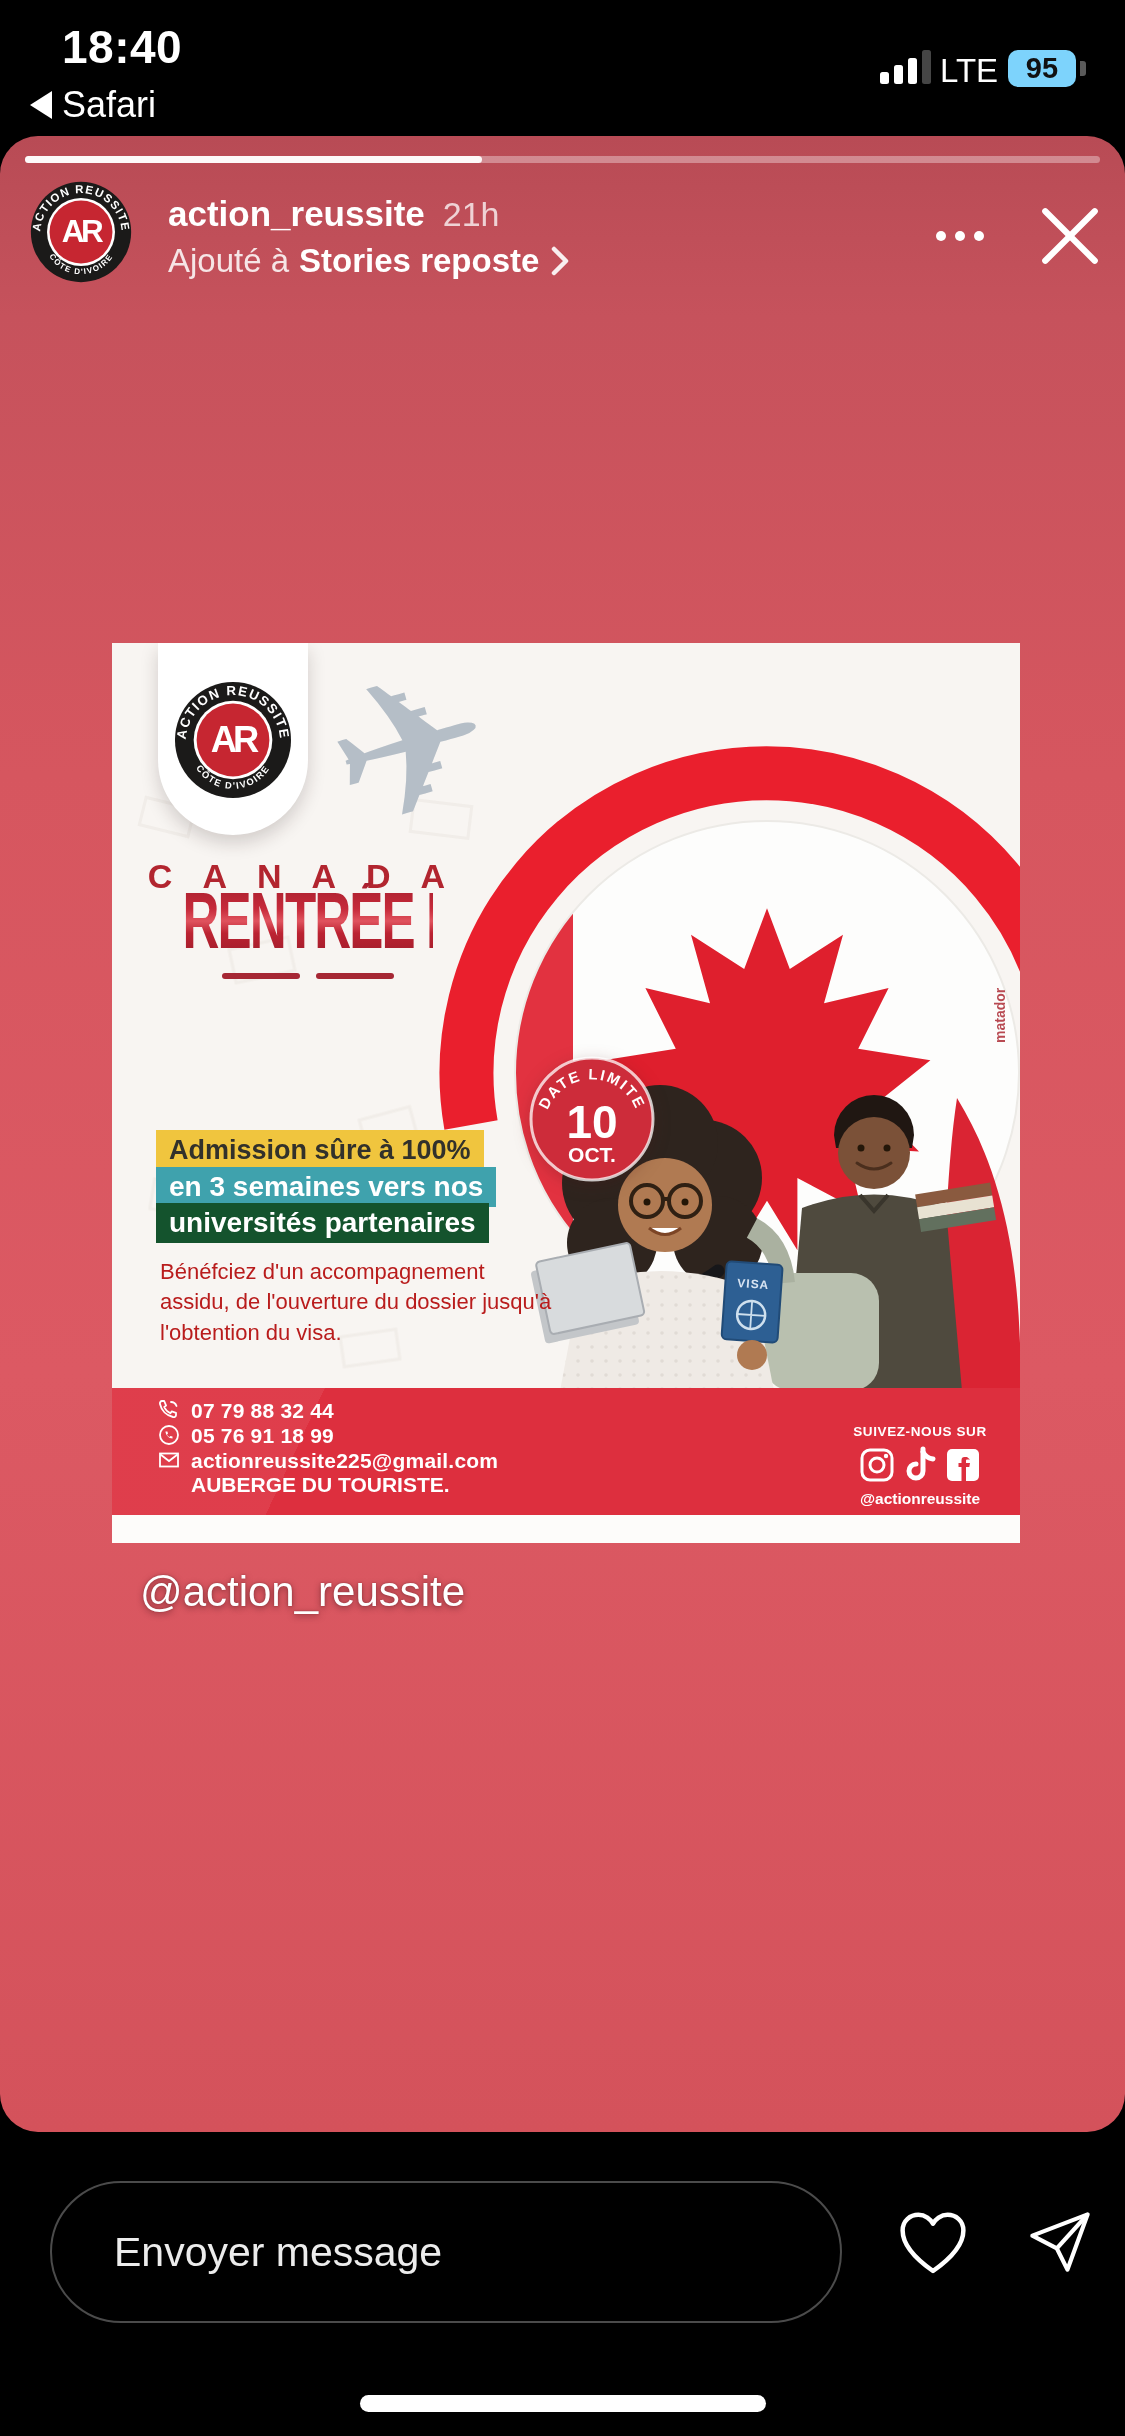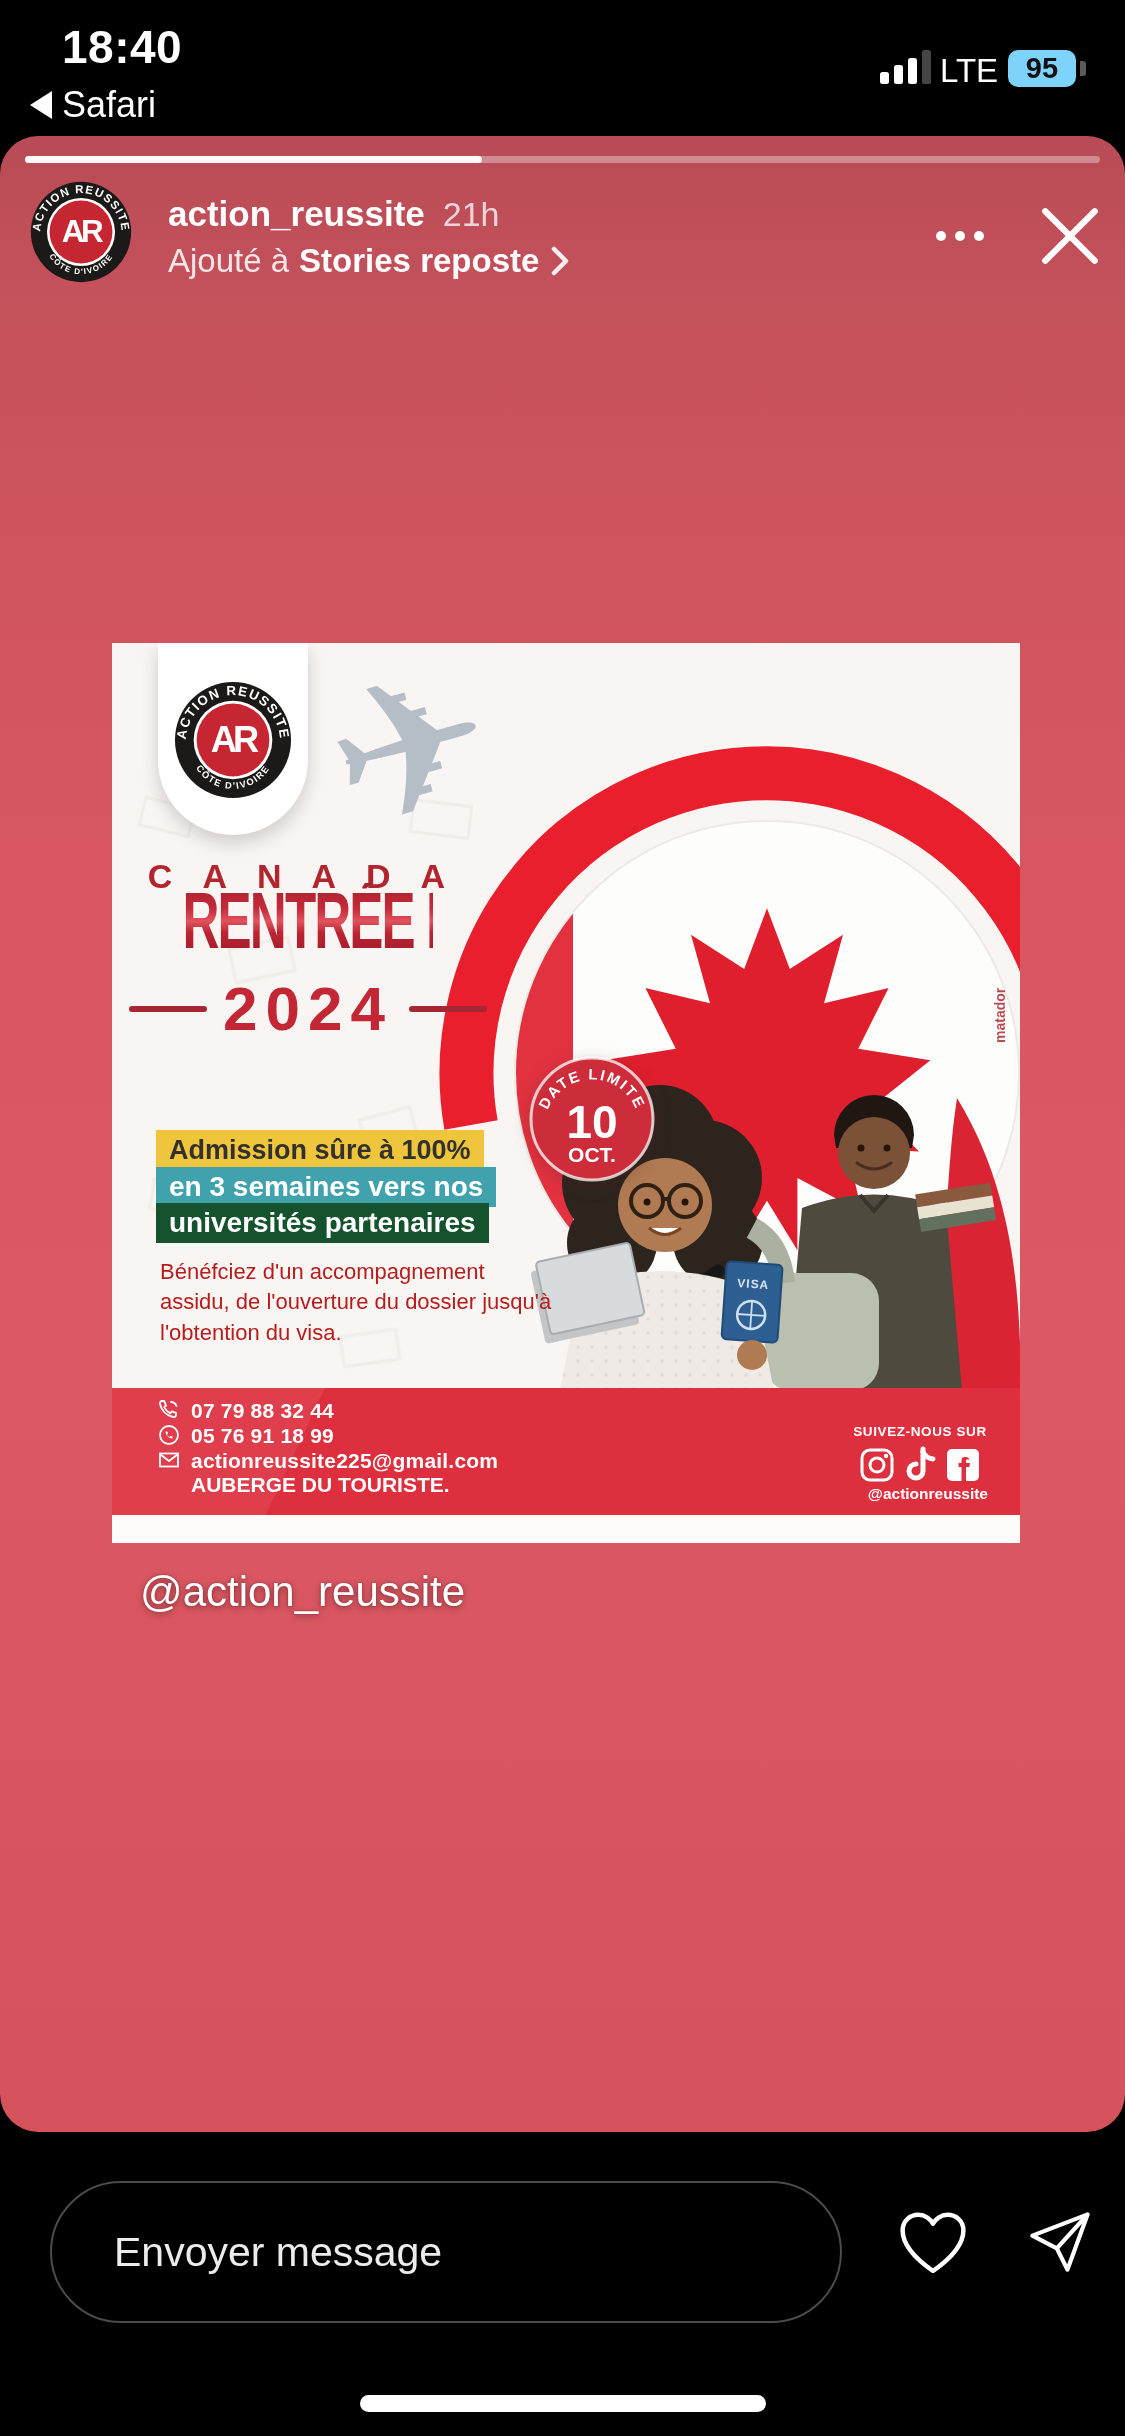--- a/index.html
+++ b/index.html
@@ -66,21 +66,21 @@
   #flyer-footer{left:0;top:745px;width:908px;height:127px;background:#dd2f3e;z-index:3;
     background-image:linear-gradient(115deg,rgba(255,255,255,.07) 0 22%,rgba(255,255,255,0) 22%);}
   #contact-list{left:45px;top:10px;}
   .contact-row{display:flex;align-items:flex-end;gap:10px;margin-bottom:1px;}
   .contact-row .cicon{width:24px;height:24px;flex:0 0 24px;margin-top:0;}
   .contact-row .ctext{color:#fff;font-size:21px;font-weight:600;line-height:23.5px;letter-spacing:.2px;}
   #address-line2{margin-left:34px;color:#fff;font-size:21px;font-weight:600;line-height:23.5px;}
   #follow-block{left:740px;top:36px;width:136px;text-align:center;}
   #follow-label{color:#fff;font-size:13.5px;font-weight:700;letter-spacing:.6px;}
   #social-row{display:flex;align-items:center;justify-content:center;gap:8px;margin-top:6px;height:40px;}
-  #follow-handle{color:#fff;font-size:15.5px;font-weight:700;text-align:right;}
+  #follow-handle{color:#fff;font-size:15.5px;font-weight:700;margin-top:5px;}
   #flyer-strip{left:0;top:872px;width:908px;height:28px;background:#fdfcfa;z-index:3;}
 
   #mention{left:140px;top:1432px;color:#fff;font-size:42px;font-weight:500;z-index:2;
     text-shadow:0 2px 6px rgba(70,20,25,.55),0 0 2px rgba(70,20,25,.4);}
 
   
   #composer{left:50px;top:2181px;width:792px;height:142px;border:2px solid #4b4b4b;border-radius:72px;
     background:transparent;box-sizing:border-box;color:#ececec;font-size:41px;padding:0 0 0 62px;outline:none;
     font-family:"Liberation Sans",sans-serif;}
   #composer::placeholder{color:#ececec;opacity:1;}
@@ -257,21 +257,20 @@
           <textPath href="#bgArcBot" startOffset="50%" text-anchor="middle">CÔTE D'IVOIRE</textPath>
         </text>
         <text x="60" y="72" text-anchor="middle" font-size="37" font-weight="800" fill="#fff" letter-spacing="-4" font-family="Liberation Sans,sans-serif">AR</text>
       </svg>
     </div>
 
     <div class="abs txt" id="country">CANADA</div>
     <div class="abs txt" id="headline">RENTRÉE HIVER</div>
     <div class="abs txt" id="year-row">
       <span class="year-dash"></span>
-      <span id="year">2024</span>
       <span class="year-dash"></span>
     </div>
     <div class="abs txt" id="hl-yellow">Admission sûre à 100%</div>
     <div class="abs txt" id="hl-teal1">en 3 semaines vers nos</div>
     <div class="abs txt" id="hl-teal2">universités partenaires</div>
     <div class="abs txt" id="flyer-body">Bénéfciez d'un accompagnement assidu, de l'ouverture du dossier jusqu'à l'obtention du visa.</div>
 
     <div class="abs" id="deadline-badge">
       <svg width="126" height="126" viewBox="0 0 126 126">
         <circle cx="63" cy="63" r="61" fill="#cd2c3a" stroke="rgba(255,255,255,.75)" stroke-width="3"></circle>

